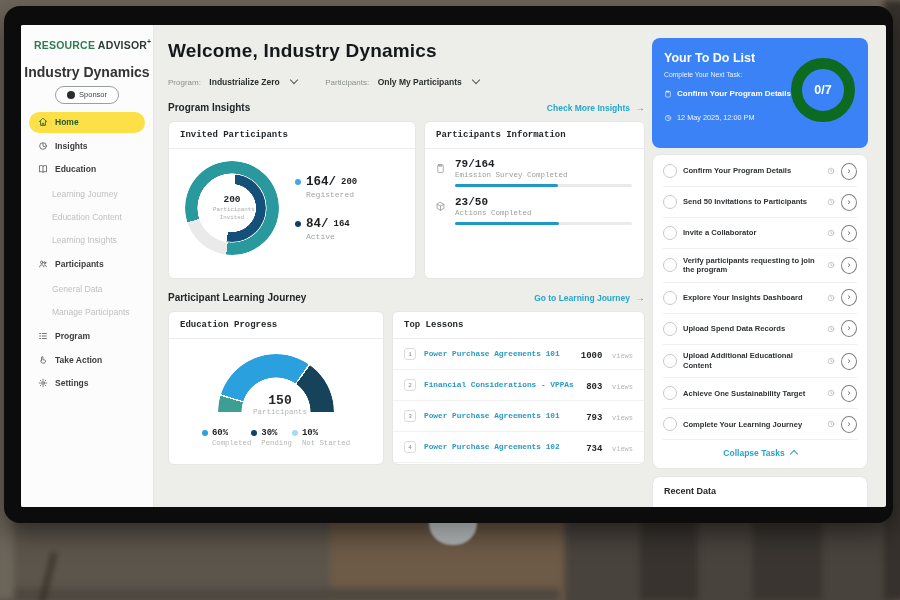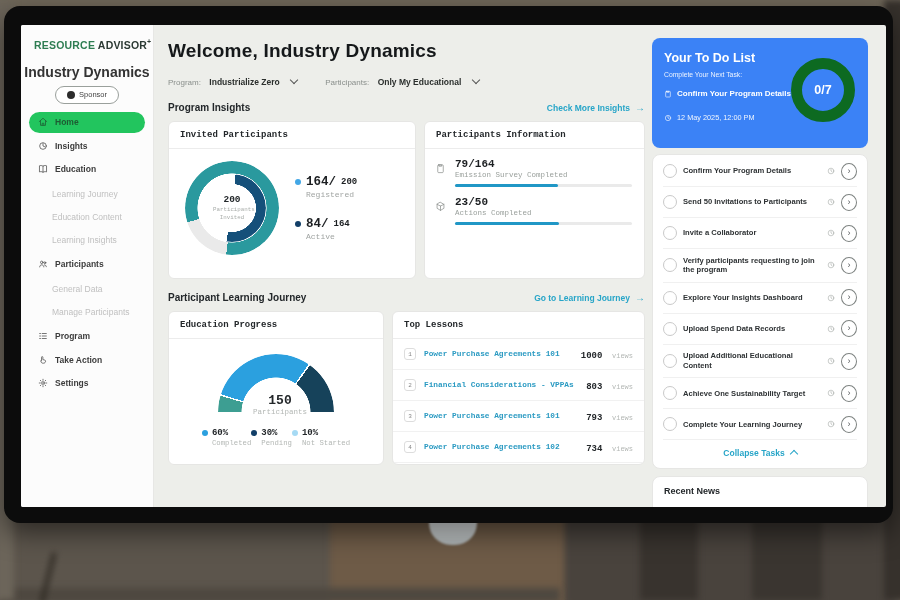--- a/index.html
+++ b/index.html
@@ -30,21 +30,21 @@
   .logo{padding-left:13px;font-size:10.5px;font-weight:bold;letter-spacing:.2px;white-space:nowrap;}
   .logo .res{color:#2e7d52;}.logo .adv{color:#2c3a34;}
   .logo sup{font-size:7px;color:#2c3a34;}
   .org{margin-top:13px;text-align:center;font-size:14px;font-weight:bold;color:#333;}
   .sponsor{margin:6px auto 8px;width:62px;height:16px;border:1px solid #9aa09c;border-radius:9px;
            display:flex;align-items:center;justify-content:center;gap:4px;font-size:7.5px;color:#444;background:#fff;}
   .sponsor-dot{width:8px;height:8px;border-radius:50%;background:#2c2c2c;}
   .nav{margin-top:4px;}
   .nav-item{display:flex;align-items:center;gap:7px;height:21px;margin:2.5px 8px;padding-left:8px;
             border-radius:11px;font-size:8.5px;font-weight:bold;color:#3c3c3c;cursor:pointer;}
-  .nav-item.active{background:#22c55e;color:#1e5c33;text-align:right;}
+  .nav-item.active{background:#fde047;color:#1e5c33;text-align:right;}
   .nav-ico{width:11px;display:flex;align-items:center;justify-content:center;color:#4a4a4a;}
   .nav-item.active .nav-ico{color:#1e5c33;}
   .nav-ico svg{width:10px;height:10px;stroke:currentColor;fill:none;stroke-width:1.8;
                stroke-linecap:round;stroke-linejoin:round;}
   .nav-sub{height:23px;display:flex;align-items:center;padding-left:31px;font-size:8.5px;
            color:#bfbfbf;cursor:pointer;}
   
   .main{flex:1;min-width:0;padding:15px 7px 0 14px;box-sizing:border-box;}
   .welcome{font-size:19px;font-weight:bold;color:#15181a;letter-spacing:.2px;}
   .filters{display:flex;gap:28px;margin-top:9px;align-items:center;}
@@ -251,21 +251,21 @@
       <div class="main">
         <div class="welcome">Welcome, Industry Dynamics</div>
         <div class="filters">
           <div>
             <span class="f-label">Program:</span>
             <span class="f-value">Industrialize Zero</span>
             <span class="chev"></span>
           </div>
           <div>
             <span class="f-label">Participants:</span>
-            <span class="f-value">Only My Educational</span>
+            <span class="f-value">Only My Participants</span>
             <span class="chev"></span>
           </div>
         </div>
 
         <div class="sec-head">
           <span class="sec-title">Program Insights</span>
           <span class="sec-link">
             <span>Check More Insights</span>
             <span class="arr">→</span>
           </span>
@@ -549,19 +549,19 @@
                 <span>›</span>
               </span>
           </div>
           <div class="collapse">
             <span>Collapse Tasks</span>
             <span class="chev-up"></span>
           </div>
         </div>
 
         <div class="news-card">
-          <span>Recent News</span>
+          <span>Recent Data</span>
         </div>
       </div>
 
     </div>
   </div>
 </div>
 
 </body></html>

